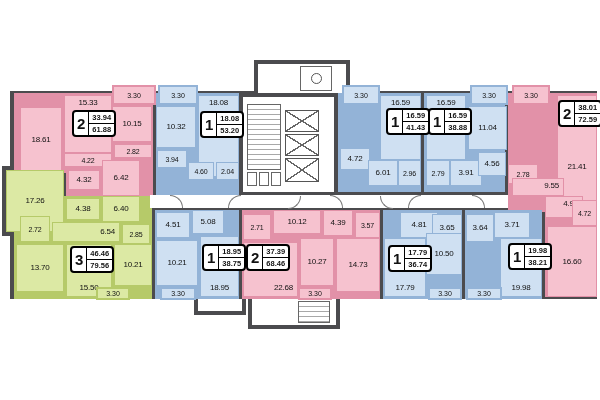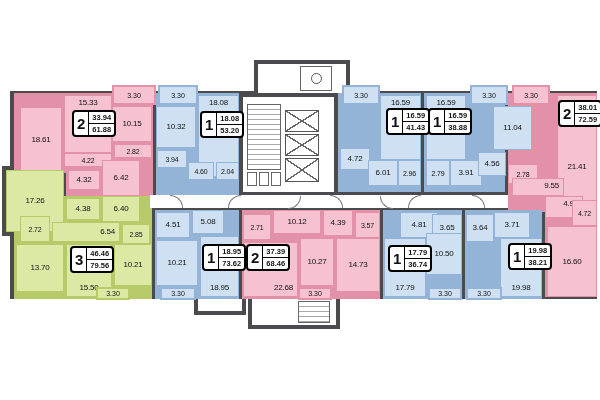--- a/index.html
+++ b/index.html
@@ -98,21 +98,21 @@
   <div class="room blue small" style="left:157px;top:150px;width:30px;height:18px">3.94</div>
   <div class="room blue small" style="left:188px;top:162px;width:26px;height:18px">4.60</div>
   <div class="room blue small" style="left:216px;top:162px;width:23px;height:18px">2.04</div>
 
   <div class="room blue v-top" style="left:380px;top:95px;width:41px;height:65px">16.59</div>
   <div class="room blue" style="left:340px;top:148px;width:30px;height:22px">4.72</div>
   <div class="room blue" style="left:368px;top:160px;width:30px;height:26px">6.01</div>
   <div class="room blue small" style="left:398px;top:160px;width:23px;height:26px">2.96</div>
 
   <div class="room blue v-top" style="left:426px;top:95px;width:40px;height:65px">16.59</div>
-  <div class="room blue" style="left:493px;top:106px;width:39px;height:44px">11.04</div>
+  <div class="room blue" style="left:468px;top:106px;width:39px;height:44px">11.04</div>
   <div class="room blue small" style="left:426px;top:160px;width:24px;height:26px">2.79</div>
   <div class="room blue" style="left:450px;top:160px;width:32px;height:26px">3.91</div>
   <div class="room blue" style="left:478px;top:152px;width:28px;height:24px">4.56</div>
 
   <div class="room pink" style="left:557px;top:95px;width:40px;height:107px;align-items:flex-end;padding-bottom:30px">21.41</div>
   <div class="room pink small" style="left:508px;top:164px;width:30px;height:20px">2.78</div>
   <div class="room pink v-top h-right" style="left:512px;top:178px;width:52px;height:18px">9.55</div>
   <div class="room pink v-top h-right" style="left:545px;top:196px;width:38px;height:22px">4.98</div>
   <div class="room pink small" style="left:572px;top:200px;width:25px;height:26px">4.72</div>
   <div class="room pink" style="left:547px;top:226px;width:50px;height:71px">16.60</div>
@@ -199,21 +199,21 @@
     <div class="unum">3</div>
     <div class="uvals">
         <div class="uv">46.46</div>
         <div class="uv">79.56</div>
       </div>
   </div>
   <div class="unitbox" style="left:202px;top:244px">
     <div class="unum">1</div>
     <div class="uvals">
         <div class="uv">18.95</div>
-        <div class="uv">73.62</div>
+        <div class="uv">38.75</div>
       </div>
   </div>
   <div class="unitbox" style="left:246px;top:244px">
     <div class="unum">2</div>
     <div class="uvals">
         <div class="uv">37.39</div>
         <div class="uv">68.46</div>
       </div>
   </div>
   <div class="unitbox" style="left:388px;top:245px">

